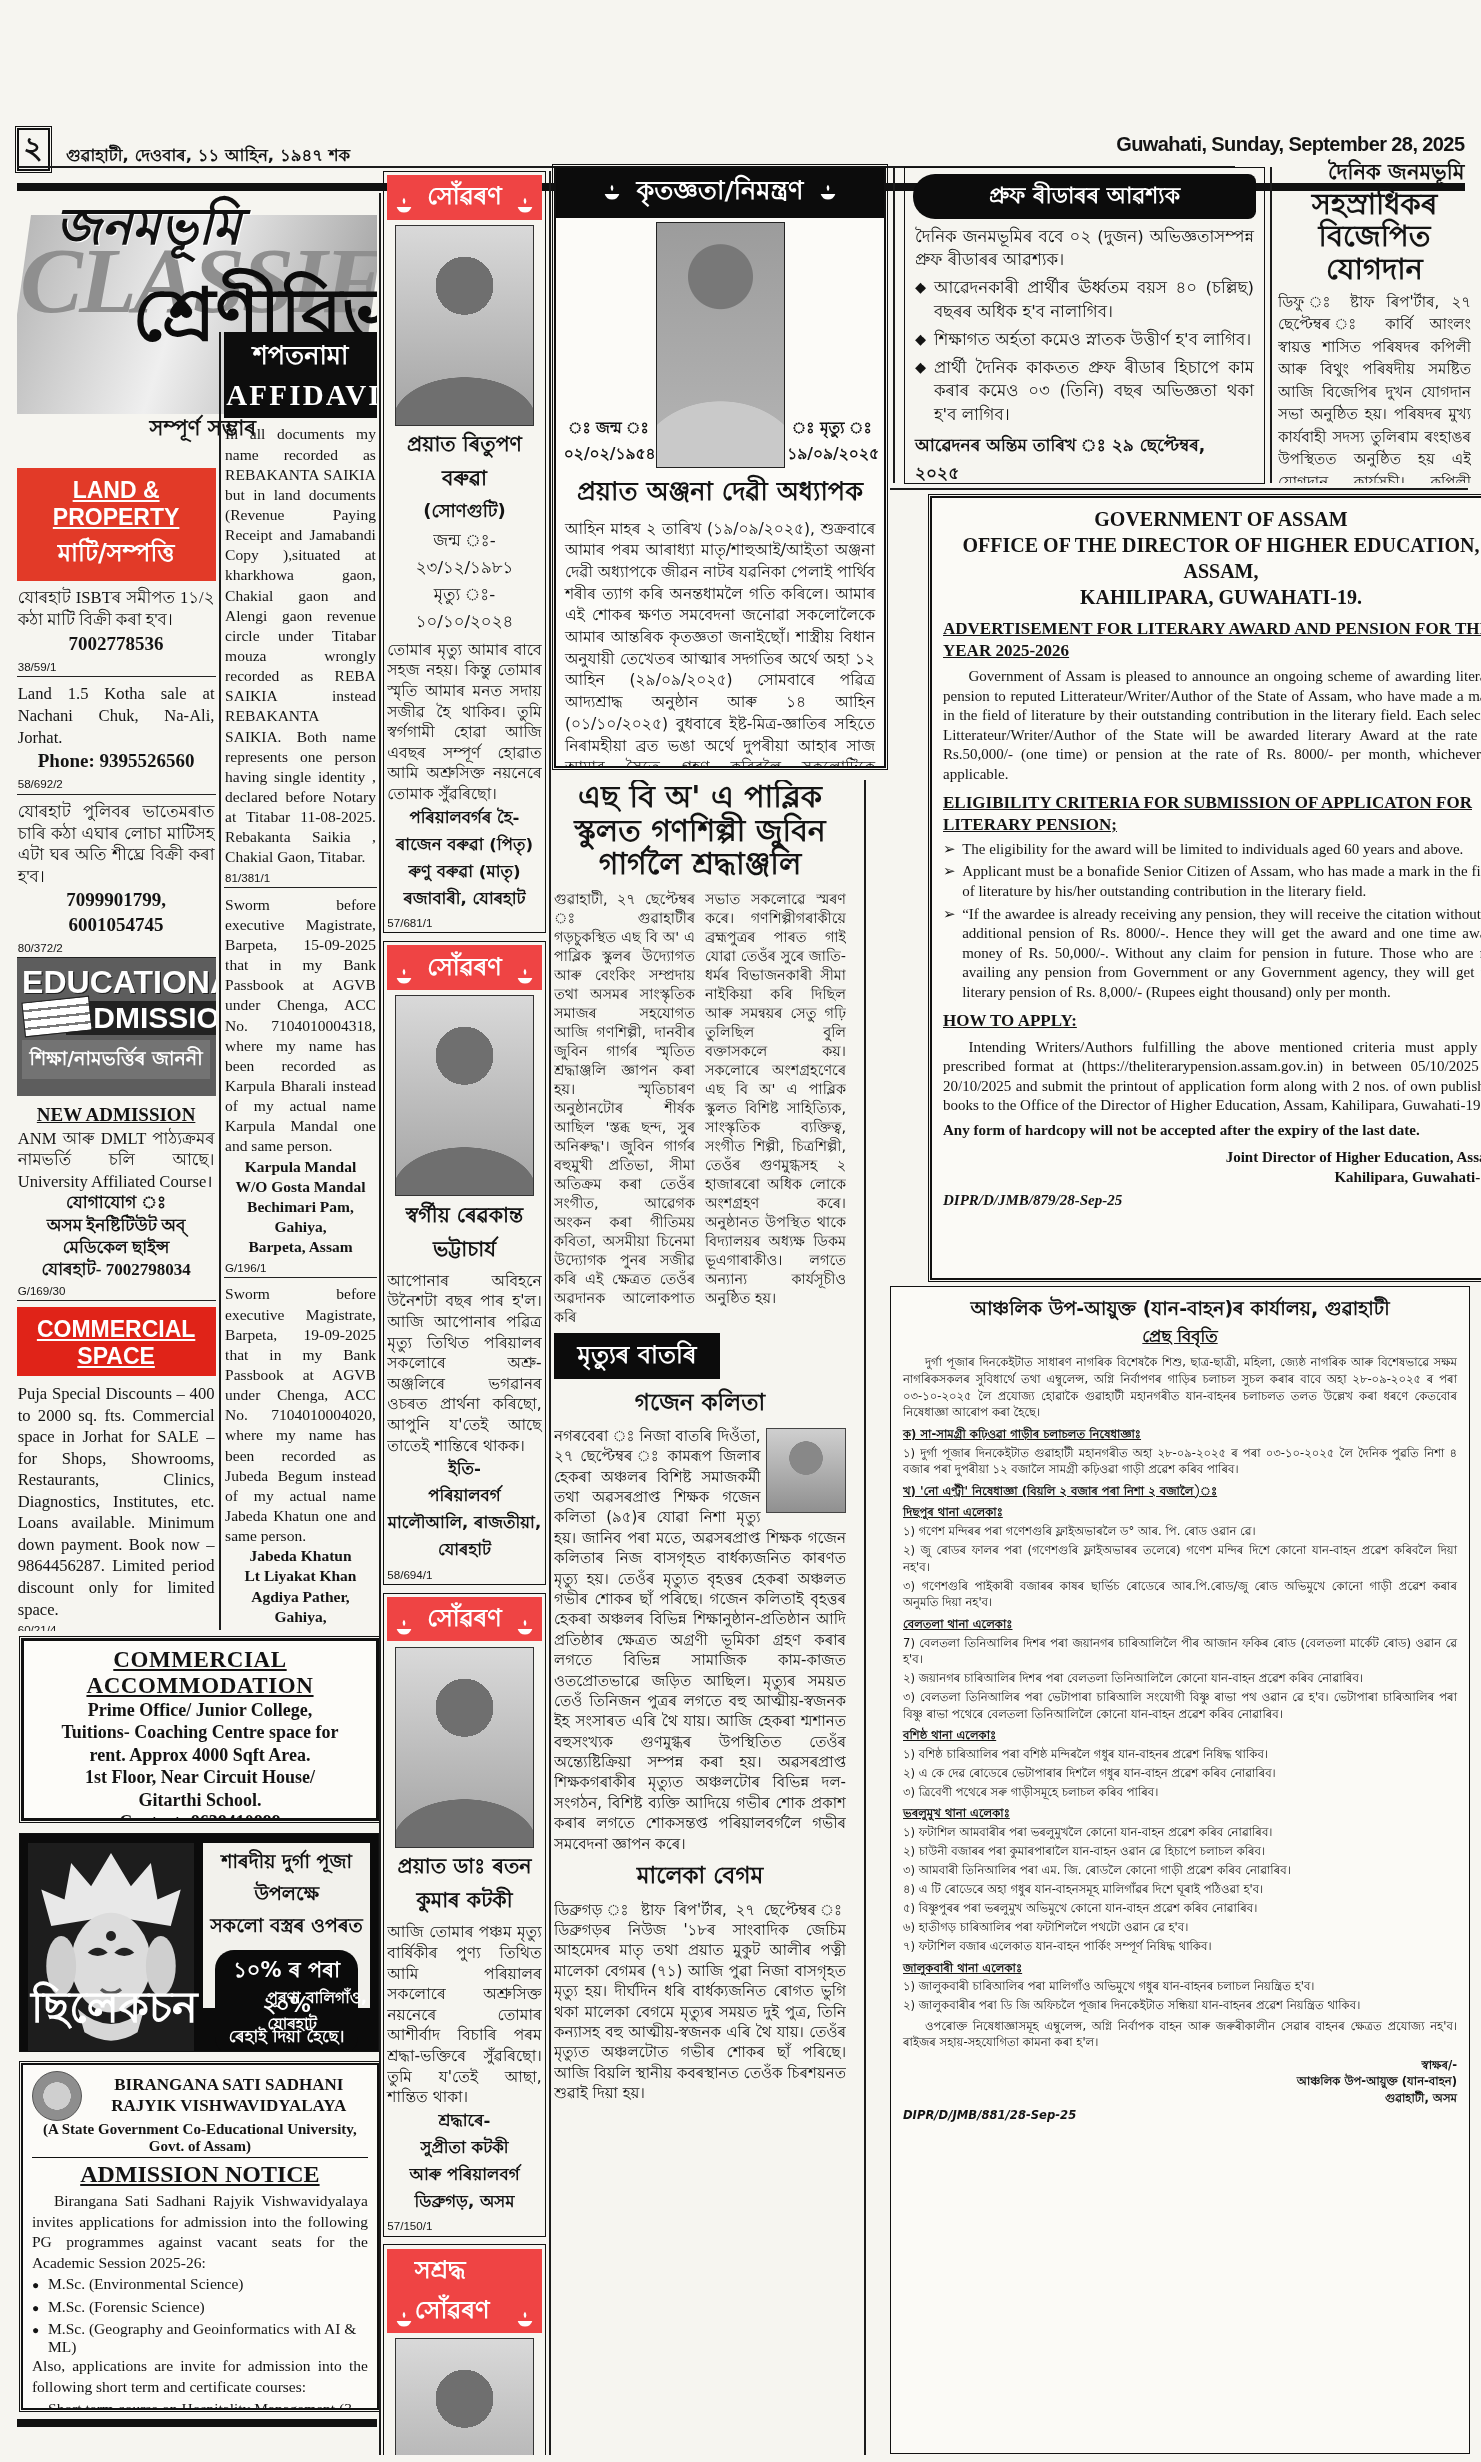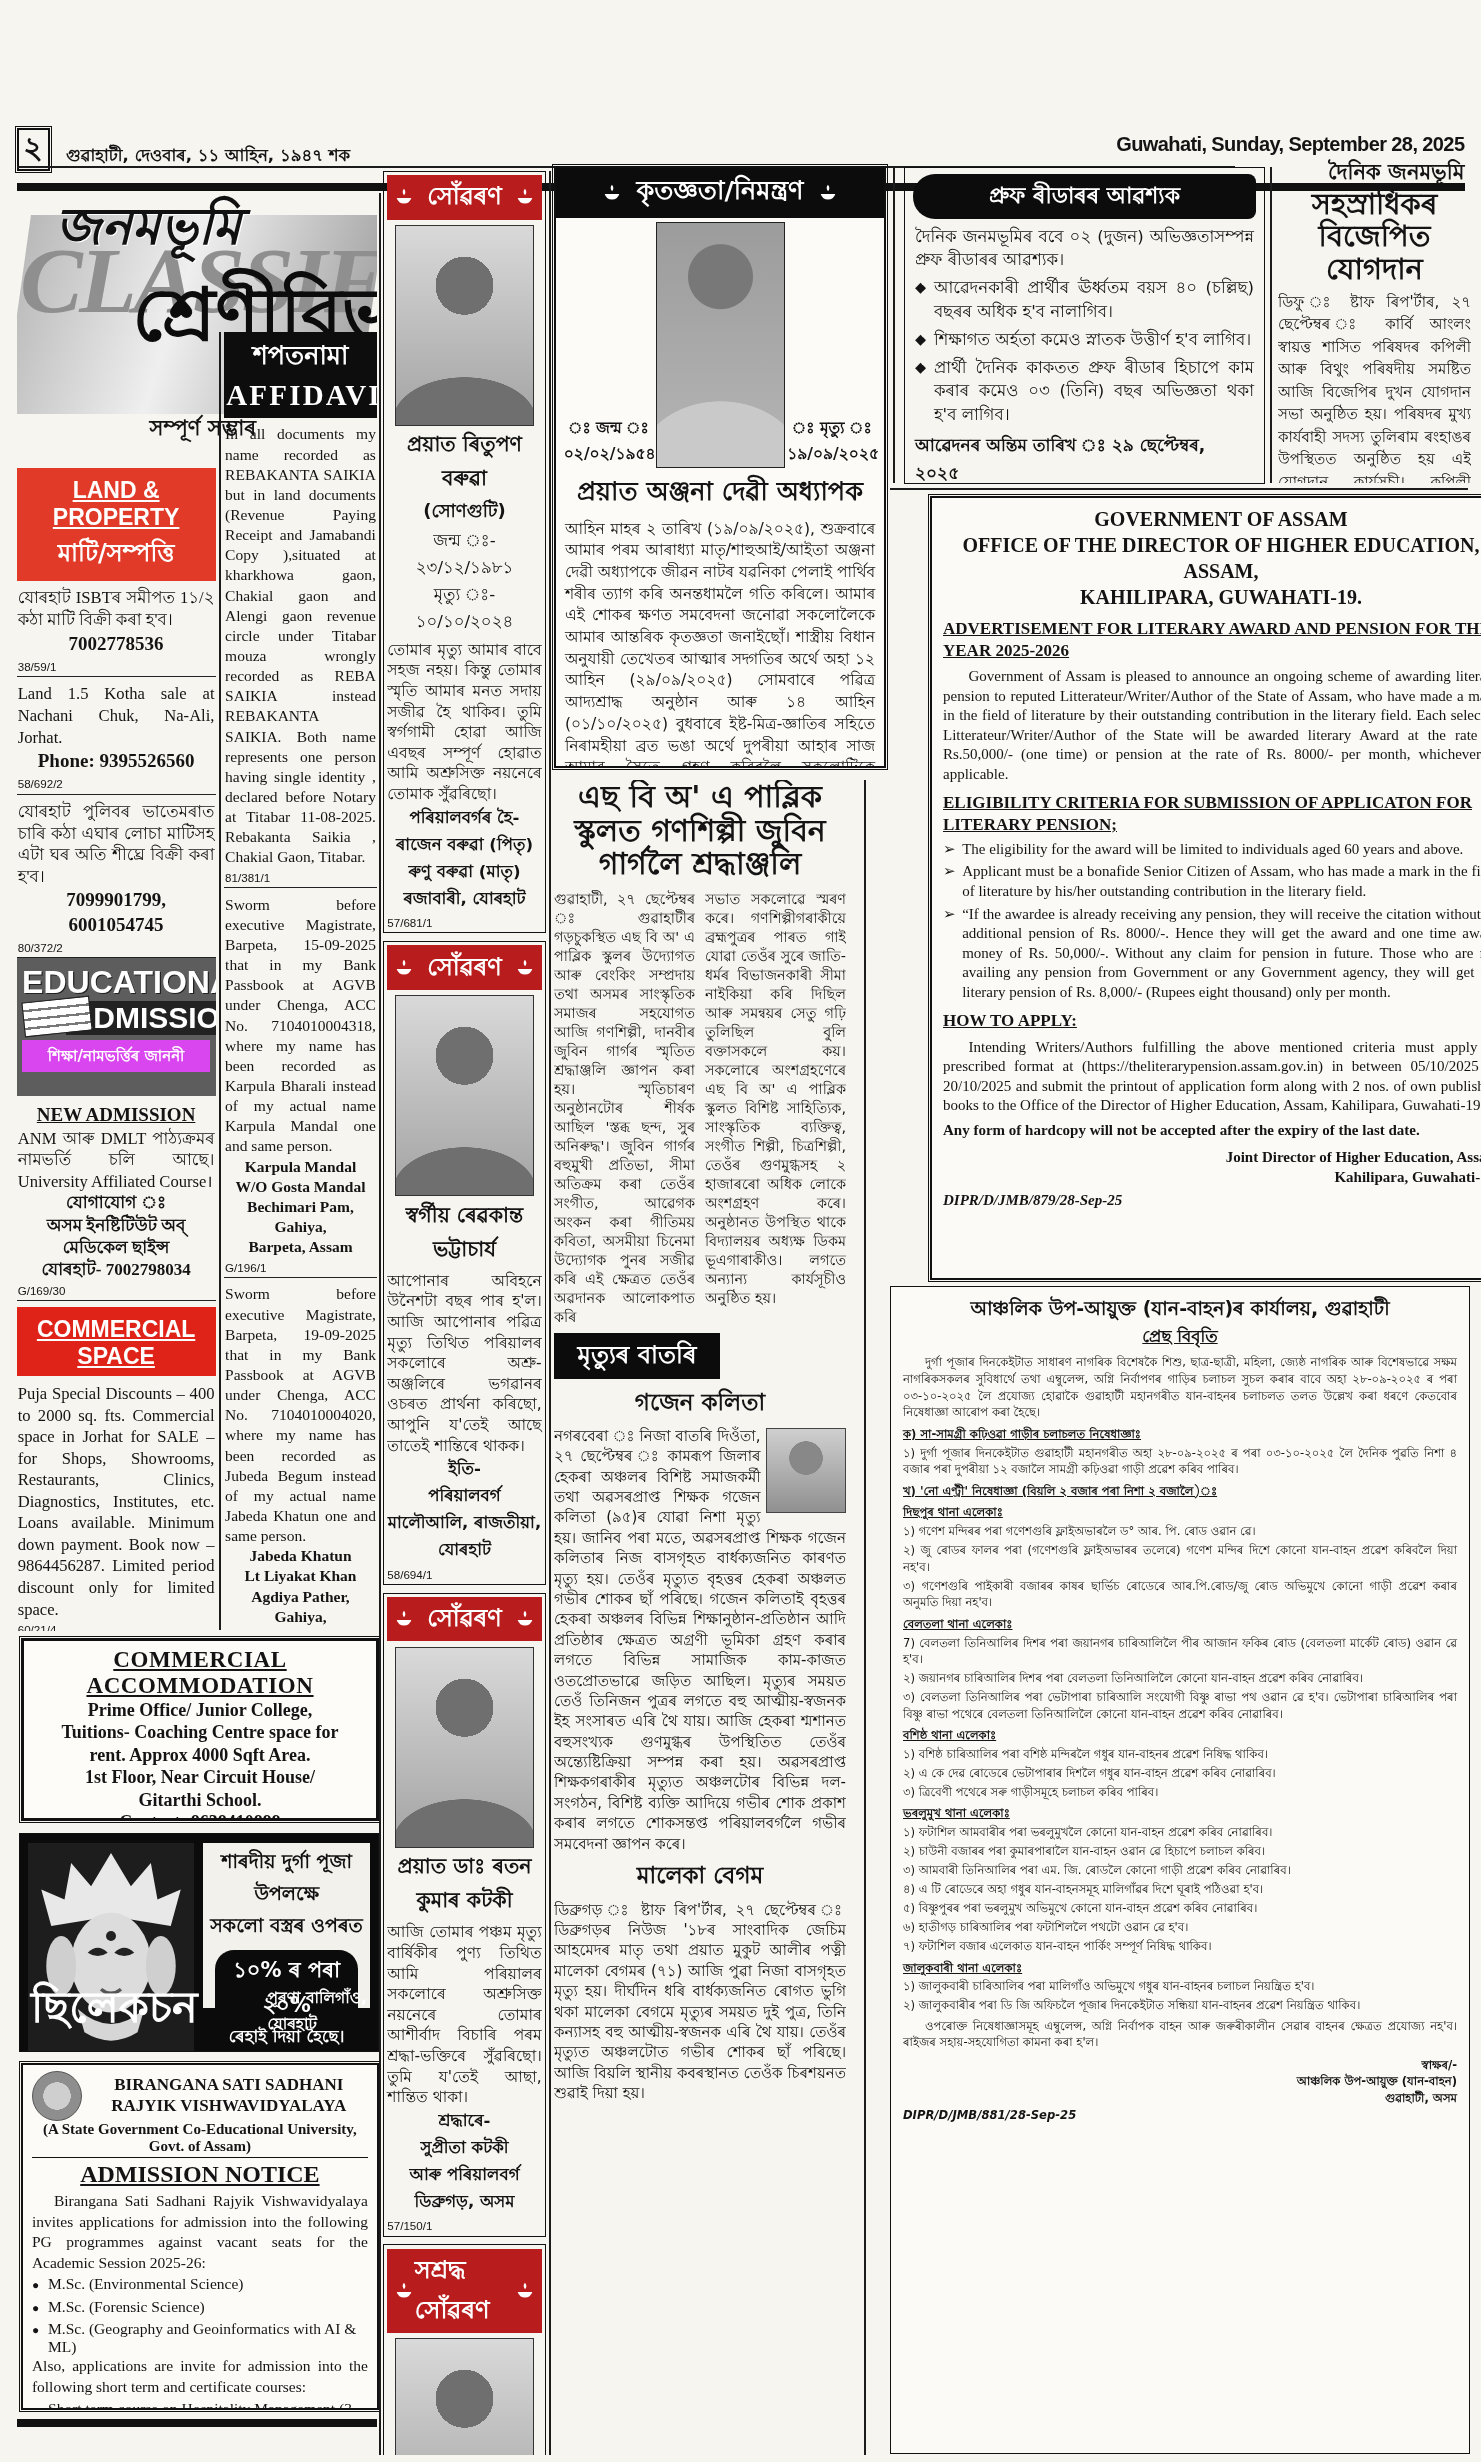--- a/index.html
+++ b/index.html
@@ -35,33 +35,33 @@
 
   .c-ad{border-bottom:1.7px solid #222;padding:6.6px 1.1px 3.3px;font:16.6px/1.3 "Liberation Serif",serif;}
   .c-body{text-align:justify;}
   .c-phone{text-align:center;font-weight:bold;font-size:19px;margin-top:1.1px;}
   .c-ref{font:11.6px "Liberation Sans",sans-serif;padding-top:3.3px;}
 
   
   .edulogo{background:#5d5d5d;color:#fff;padding:5.5px;position:relative;height:127px;}
   .edulogo .e1{font:bold 32px "Liberation Sans",sans-serif;color:#fff;text-shadow:1.1px 1.1px 0 #222;}
   .edulogo .e2{font:bold 30px "Liberation Sans",sans-serif;background:#222;display:inline-block;padding:0 5.5px;margin-left:44px;}
-  .edulogo .e3{background:#d946ef;color:#fff;font-size:15px;font-weight:bold;text-align:center;margin-top:5.5px;padding:3.3px 0;}
+  .edulogo .e3{background:#737373;color:#fff;font-size:19px;font-weight:bold;text-align:center;margin-top:5.5px;padding:3.3px 0;}
   .books{position:absolute;left:6.6px;top:41px;width:66px;height:33px;background:repeating-linear-gradient(#fff 0 6.6px,#777 6.6px 8.9px);transform:rotate(-6deg);border:1.7px solid #222;}
 
   
   .affhead{background:#0d0d0d;color:#fff;text-align:center;padding:4.4px 2.2px 5.5px;}
   .affhead .a1{font-size:25.5px;font-weight:bold;}
   .affhead .a2{font:bold 29px "Liberation Serif",serif;letter-spacing:2.2px;}
   .aff{border-bottom:1.7px solid #222;padding:6.6px 1.1px 3.3px;font:15.5px/1.3 "Liberation Serif",serif;}
   .aff .sg{text-align:center;font-weight:bold;white-space:pre-line;}
 
   
   .obit{border:1.7px solid #111;margin-bottom:7.8px;padding:3.3px;}
-  .ob-head{background:#b91c1c;color:#fff;display:flex;align-items:center;justify-content:space-between;padding:2.2px 5.5px;font-size:24px;font-weight:bold;}
+  .ob-head{background:#ef4444;color:#fff;display:flex;align-items:flex-end;justify-content:space-between;padding:2.2px 5.5px;font-size:24px;font-weight:bold;}
   .ob-photo{height:199px;margin:5.5px 7.8px 3.3px;border:1.7px solid #333;background:
     radial-gradient(circle at 50% 30%,#6f6f6f 0 29px,transparent 29px),
     radial-gradient(ellipse 72px 44px at 50% 98%,#6f6f6f 0 99%,transparent 100%),
     linear-gradient(#d9d9d9,#a3a3a3);}
   .ob-name{font-size:20.5px;font-weight:bold;text-align:center;margin-top:2.2px;}
   .ob-name2{font-size:18px;font-weight:bold;text-align:center;}
   .ob-dates{font-size:16.6px;text-align:center;}
   .ob-body{font-size:15.5px;line-height:1.33;text-align:justify;margin-top:3.3px;}
   .ob-sig{font-size:16.6px;font-weight:bold;text-align:center;}
   .lampsvg{width:22px;height:22px;flex:0 0 auto;}

